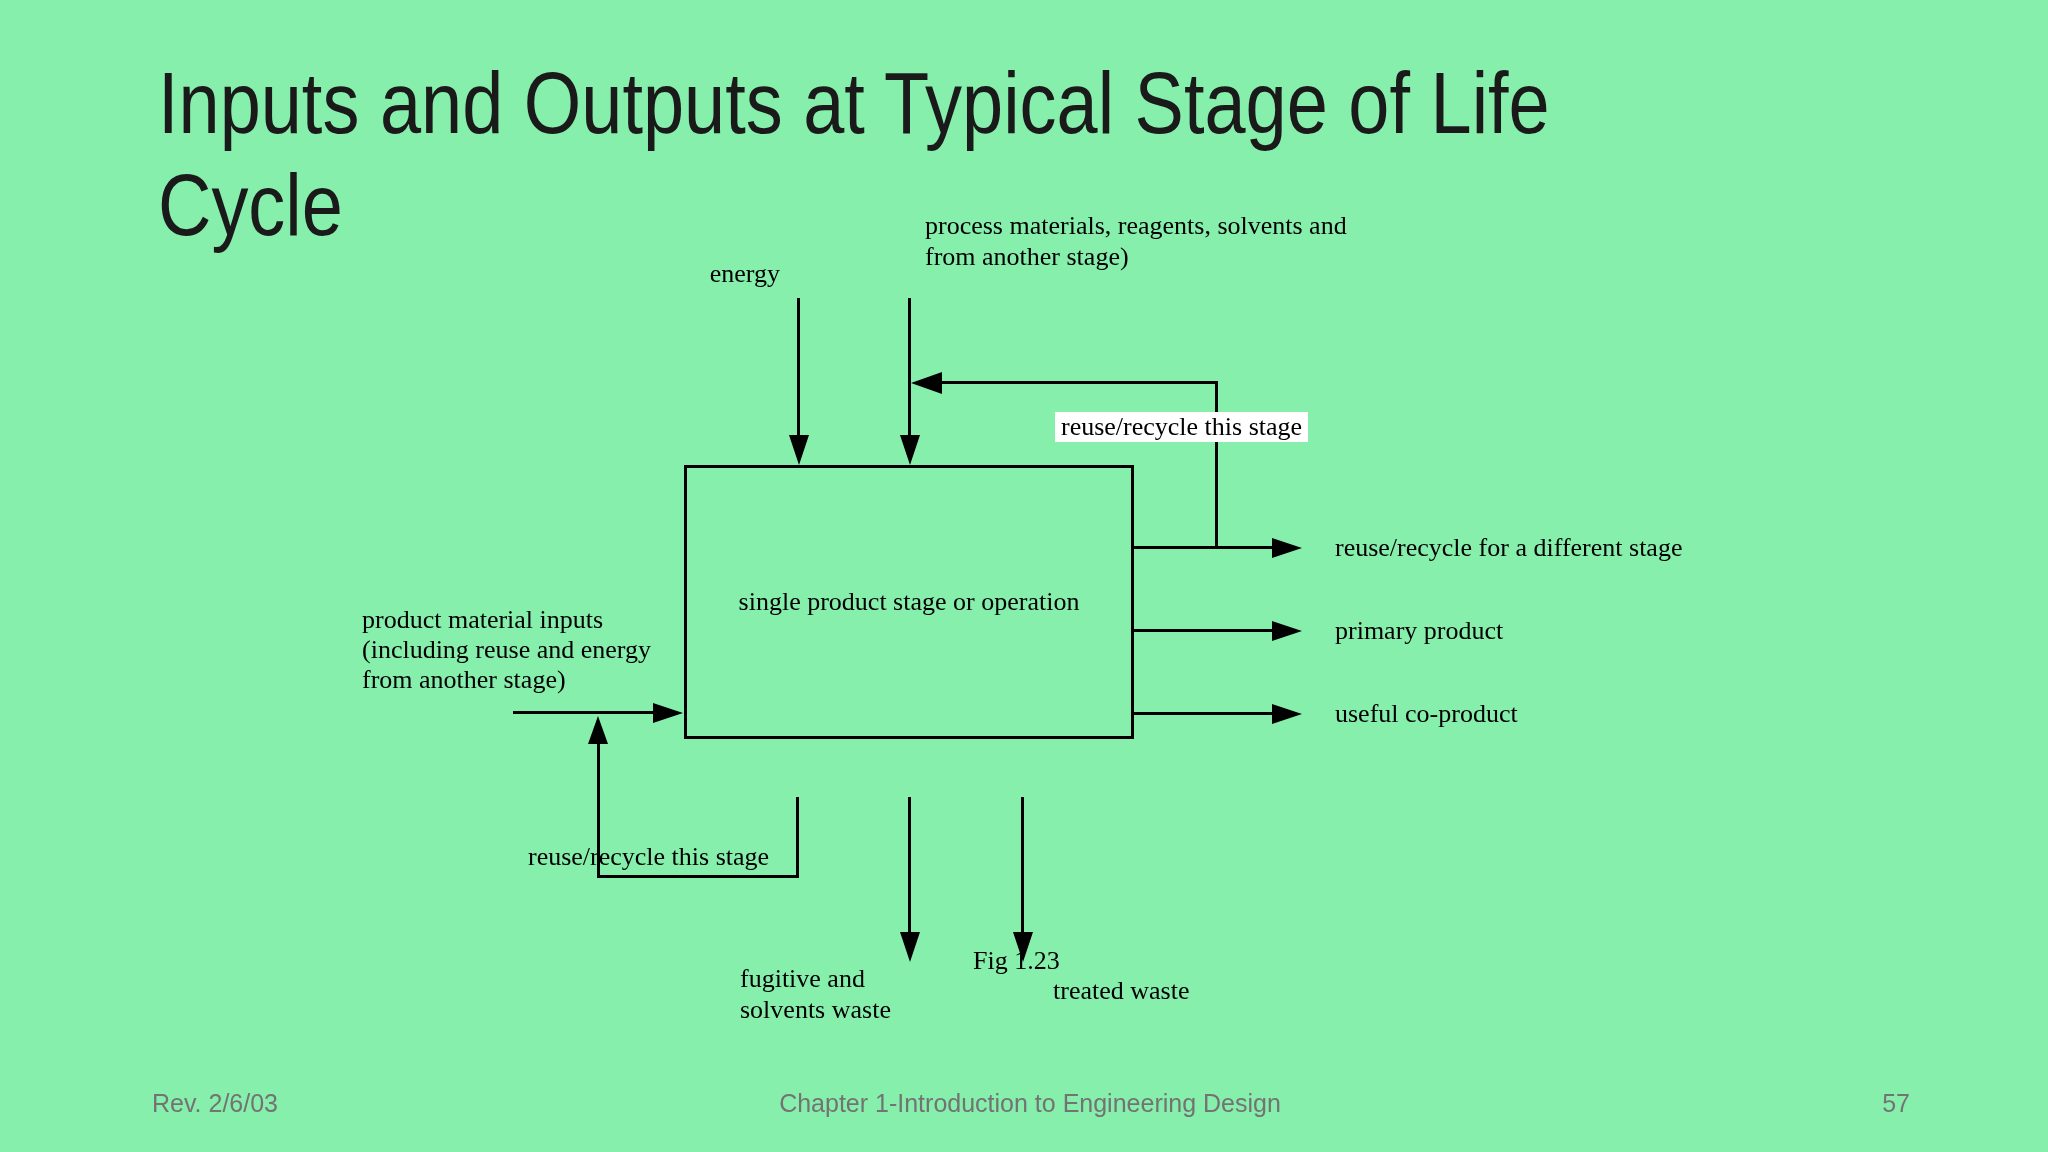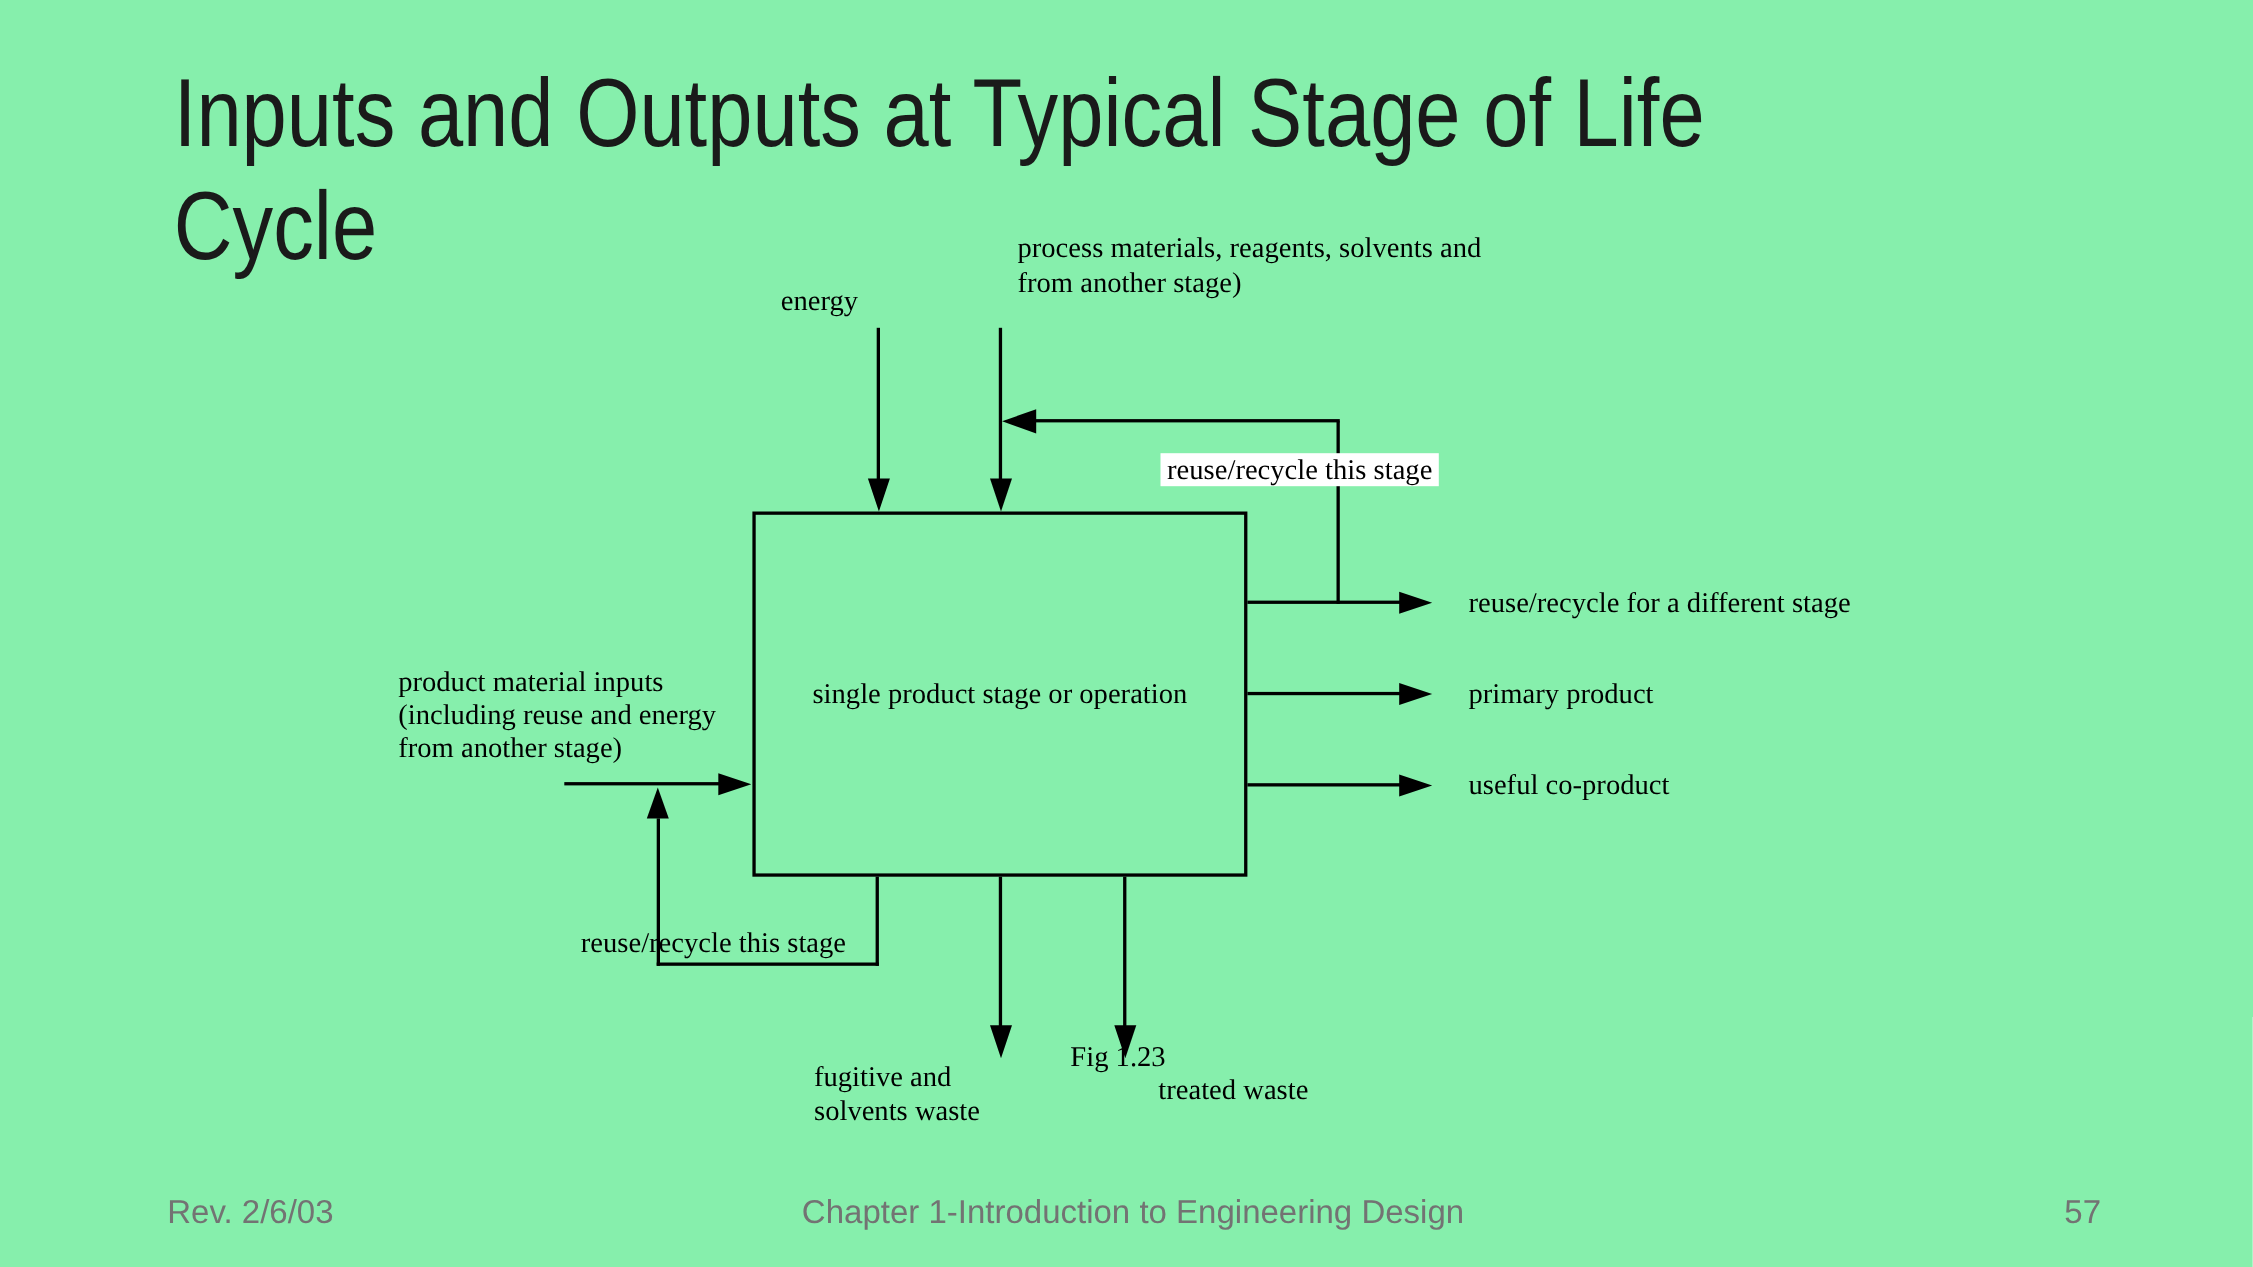--- a/index.html
+++ b/index.html
@@ -42,36 +42,36 @@
   
   .ah { position: absolute; width: 0; height: 0; }
   .ah-down  { border-left: 10px solid transparent; border-right: 10px solid transparent; border-top: 30px solid #000; }
   .ah-up    { border-left: 10px solid transparent; border-right: 10px solid transparent; border-bottom: 28px solid #000; }
   .ah-right { border-top: 10px solid transparent; border-bottom: 10px solid transparent; border-left: 30px solid #000; }
   .ah-left  { border-top: 11px solid transparent; border-bottom: 11px solid transparent; border-right: 31px solid #000; }
   
   .stage-box {
     position: absolute;
     left: 684px; top: 465px;
-    width: 450px; height: 332px;
+    width: 450px; height: 274px;
     border: 3px solid #000000;
     box-sizing: border-box;
     display: flex; align-items: center; justify-content: center;
   }
   
   .masked { background: #ffffff; padding: 0 6px; z-index: 2; }
   .arrow-layer { z-index: 3; }
   .under-layer { z-index: 1; }
   
   .footer-text {
     position: absolute;
     top: 1088px;
     font-family: "Liberation Sans", sans-serif;
     font-weight: 300;
-    font-size: 30px;
+    font-size: 25px;
     line-height: 30px;
     color: #737373;
     white-space: nowrap;
   }
 </style>
 </head>
 <body>
 
 <div id="slide">
 

